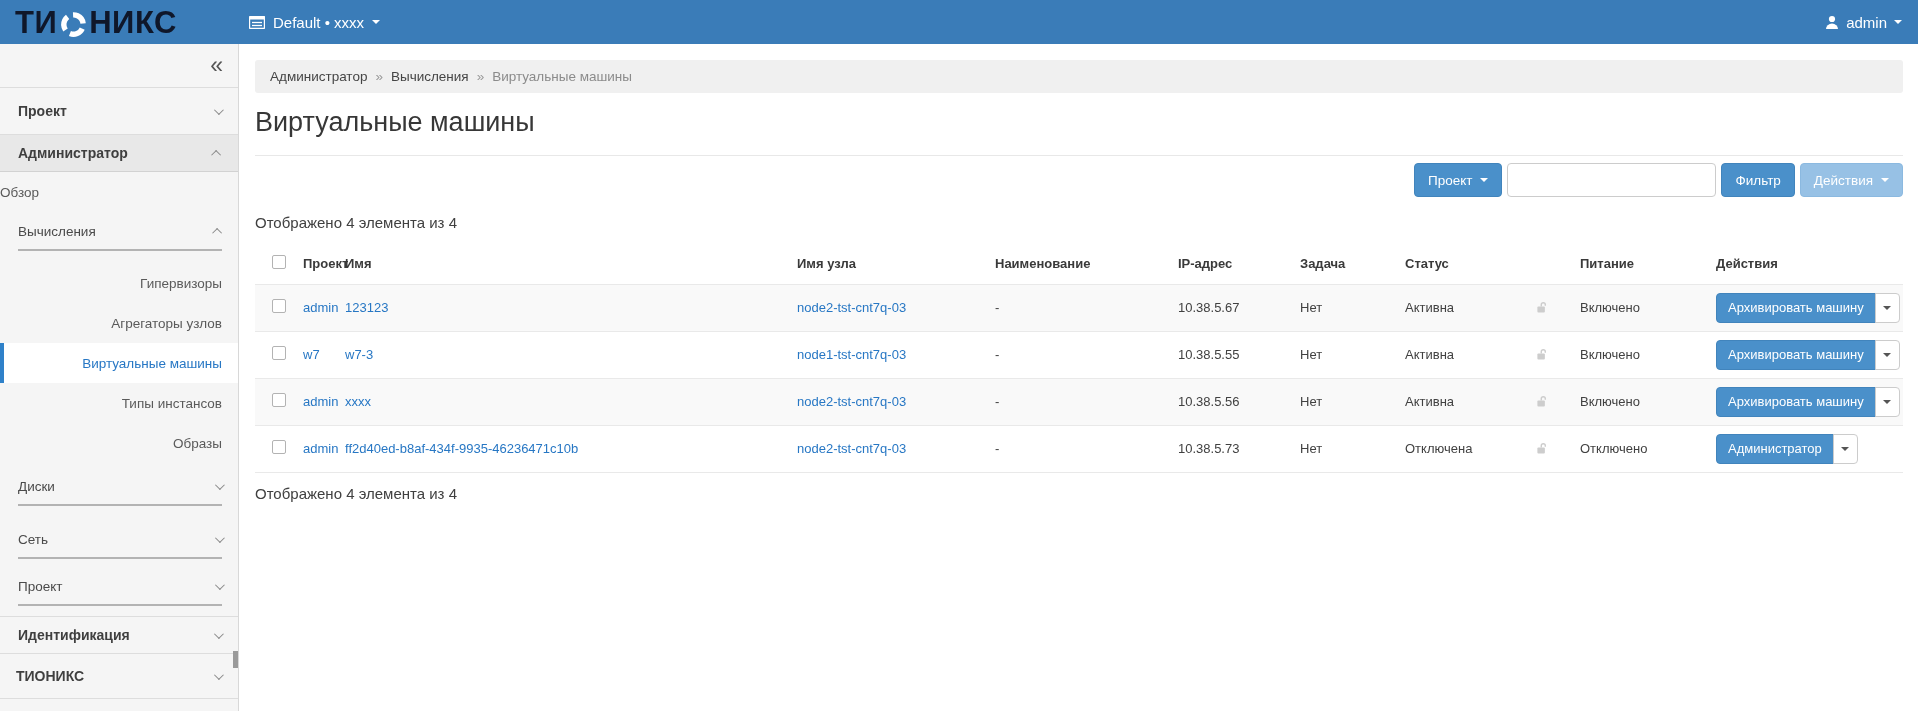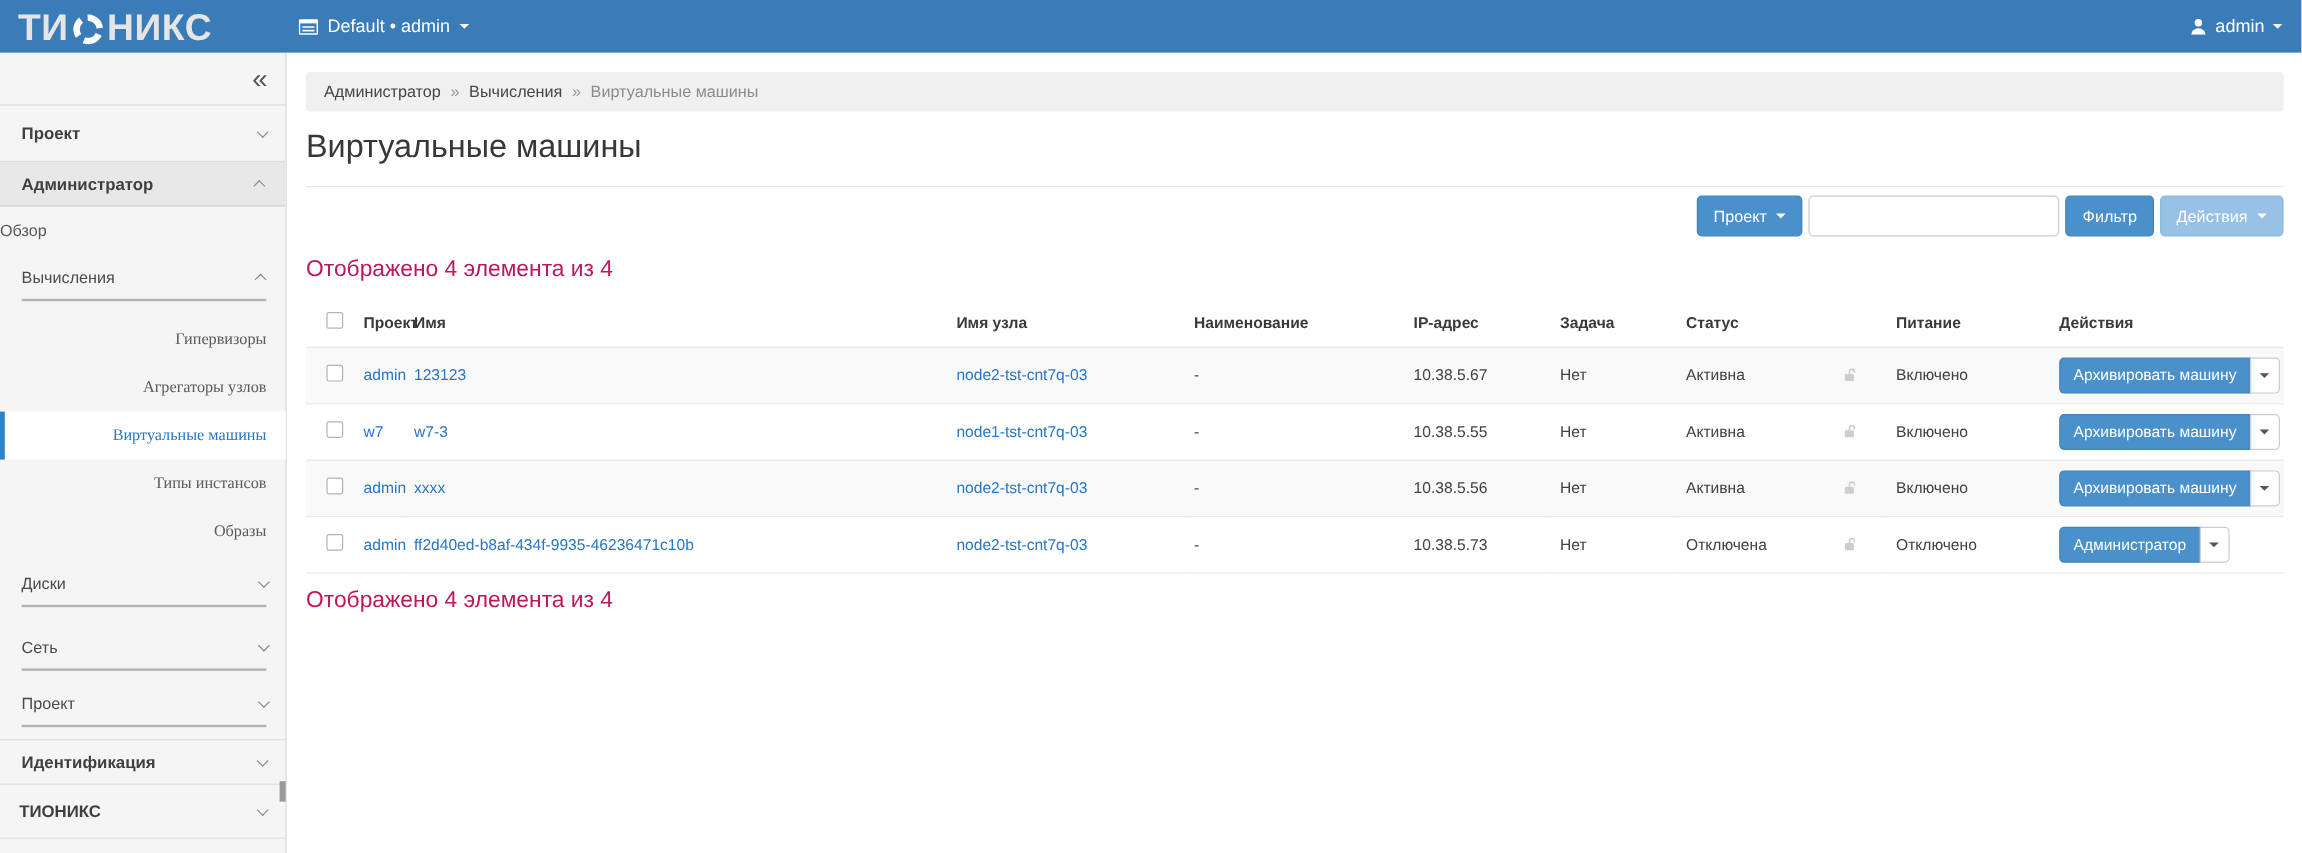--- a/index.html
+++ b/index.html
@@ -1,21 +1,21 @@
 <!DOCTYPE html>
 <html><head>
 <meta charset="utf-8">
 <style>
   * { box-sizing: border-box; margin: 0; padding: 0; }
   body { font-family: "Liberation Sans", "DejaVu Sans", sans-serif; background: #fff; }
   #app { position: relative; width: 1918px; height: 711px; overflow: hidden; background: #fff; }
 
   
   .topbar { position: absolute; top: 0; left: 0; width: 100%; height: 44px; background: #3a7cb8; }
-  .logo { position: absolute; left: 15px; top: 5px; display: flex; align-items: center; color: #e5e5e5;
+  .logo { position: absolute; left: 15px; top: 5px; display: flex; align-items: center; color: #0f172a;
           font-weight: 700; font-size: 31px; letter-spacing: .5px; }
   .logo svg { margin: 3px 1px 0 2px; }
   .ctx-switcher { position: absolute; left: 249px; top: 0; height: 44px; display: flex; align-items: center;
                   gap: 8px; color: #fff; font-size: 15px; cursor: pointer; }
   .user-menu { position: absolute; right: 16px; top: 0; height: 44px; display: flex; align-items: center;
                gap: 7px; color: #fff; font-size: 15px; cursor: pointer; }
   .caret { display: inline-block; width: 0; height: 0; border-left: 4px solid transparent;
            border-right: 4px solid transparent; border-top: 4px solid currentColor; }
 
   
@@ -30,21 +30,21 @@
   .side-top.open { background: #e8e8e8; border-top: 0; border-bottom: 1px solid #d2d2d2; }
   .grow { flex: 1; }
   .chev { display: inline-block; width: 7px; height: 7px; border-right: 1.6px solid #8a8a8a;
           border-bottom: 1.6px solid #8a8a8a; }
   .chev.down { transform: rotate(45deg) translateY(-2px); }
   .chev.up { transform: rotate(-135deg) translateY(-2px); }
   .side-item { height: 41px; display: flex; align-items: center; justify-content: flex-start;
                padding-right: 16px; font-size: 13.5px; color: #5a5a5a; cursor: pointer; }
   .side-accordion { height: 38px; margin: 0 16px 0 18px; border-bottom: 2px solid #b3b3b3; display: flex;
                     align-items: center; font-size: 13.5px; color: #4a4a4a; cursor: pointer; }
-  .sub-list { padding: 12px 0 5px 0; font-family: Liberation Serif, serif; }
+  .sub-list { padding: 12px 0 5px 0; }
   .sub-item { height: 40px; display: flex; align-items: center; justify-content: flex-end;
               padding-right: 16px; font-size: 13.5px; color: #5a5a5a; cursor: pointer; }
   .sub-item.selected { background: #fff; color: #2777c4; border-left: 4px solid #2f81c9; }
   .mt10 { margin-top: 10px; } .mt15 { margin-top: 15px; text-align: center; } .mt9 { margin-top: 9px; }
   .side-divider { border: 0; border-top: 1px solid #ddd; }
   .side-scroll-thumb { position: absolute; right: 0; top: 607px; width: 5px; height: 17px; background: #9a9a9a; }
 
   
   .content { position: absolute; top: 44px; left: 239px; width: 1679px; height: 667px; background: #fff;
              padding: 16px 15px 0 16px; overflow: hidden; }
@@ -57,21 +57,21 @@
   .title-hr { border: 0; border-top: 1px solid #e8e8e8; margin-top: 17px; }
 
   .toolbar { margin-top: 7px; display: flex; justify-content: flex-end; gap: 5px; height: 34px; }
   .btn { display: inline-flex; align-items: center; justify-content: center; gap: 8px; padding: 0 13px;
          font-size: 13.5px; color: #fff; background: #4a90ca; border: 1px solid #4184bc; border-radius: 4px;
          cursor: pointer; font-family: inherit; }
   .btn.light { background: #97c1e5; border-color: #8bb9e0; }
   .search-input { width: 209px; height: 34px; border: 1px solid #ccc; border-radius: 4px; padding: 0 10px;
                   font-size: 13.5px; font-family: inherit; color: #444; }
 
-  .count-label { margin-top: 17px; font-size: 19px; color: #be185d; }
+  .count-label { margin-top: 17px; font-size: 15px; color: #404040; }
   .count-label.bottom { margin-top: 12px; }
 
   table.vm { margin-top: 13px; width: 1648px; border-collapse: collapse; table-layout: fixed;
              font-size: 13px; color: #414141; }
   table.vm th { text-align: left; font-weight: 700; color: #3a3a3a; height: 40px; vertical-align: middle;
                 padding: 0 0 0 8px; }
   table.vm td { height: 47px; vertical-align: middle; padding: 0 0 0 8px; }
   table.vm tbody tr { border-top: 1px solid #e9e9e9; }
   table.vm tbody tr:last-child { border-bottom: 1px solid #e9e9e9; }
   table.vm tbody tr:nth-child(odd) { background: #f9f9f9; }
@@ -100,21 +100,21 @@
       </svg>
       <span>НИКС</span>
     </div>
     <div class="ctx-switcher">
       <svg width="16" height="13" viewBox="0 0 16 13">
         <rect x="0.5" y="0.5" width="15" height="12" rx="1" fill="none" stroke="#fff" stroke-width="1.4"></rect>
         <rect x="0.5" y="0.5" width="15" height="3" fill="#fff"></rect>
         <line x1="3" y1="6.5" x2="13" y2="6.5" stroke="#fff" stroke-width="1.3"></line>
         <line x1="3" y1="9.5" x2="13" y2="9.5" stroke="#fff" stroke-width="1.3"></line>
       </svg>
-      <span>Default • admin</span>
+      <span>Default • xxxx</span>
       <span class="caret"></span>
     </div>
     <div class="user-menu">
       <svg width="14" height="14" viewBox="0 0 14 14">
         <circle cx="7" cy="4" r="3.1" fill="#fff"></circle>
         <path d="M1 14 a6 5.4 0 0 1 12 0 z" fill="#fff"></path>
       </svg>
       <span>admin</span>
       <span class="caret"></span>
     </div>

